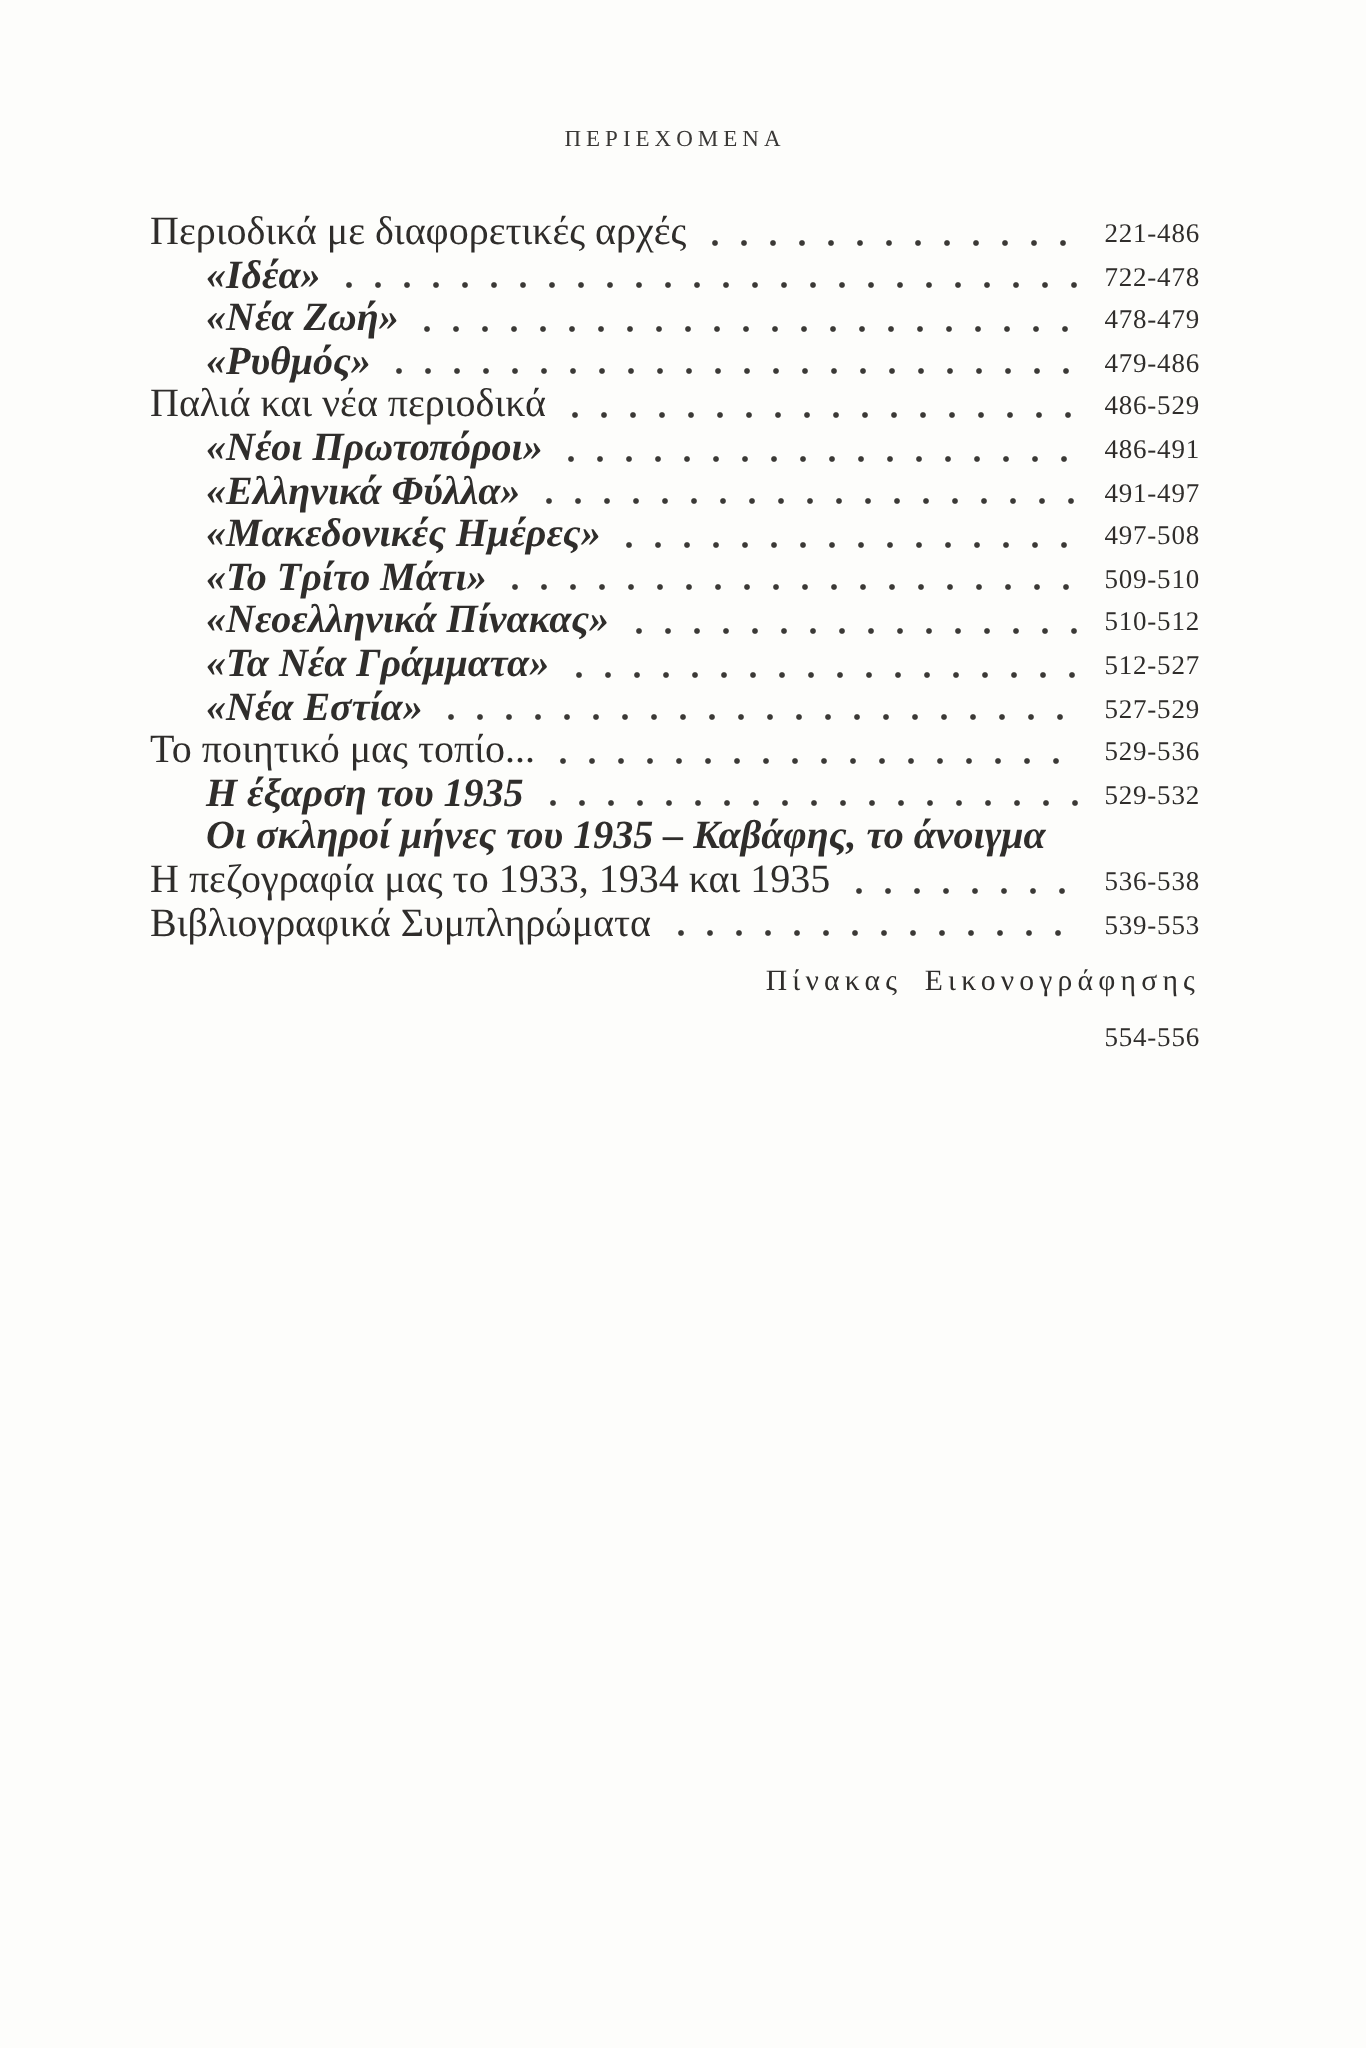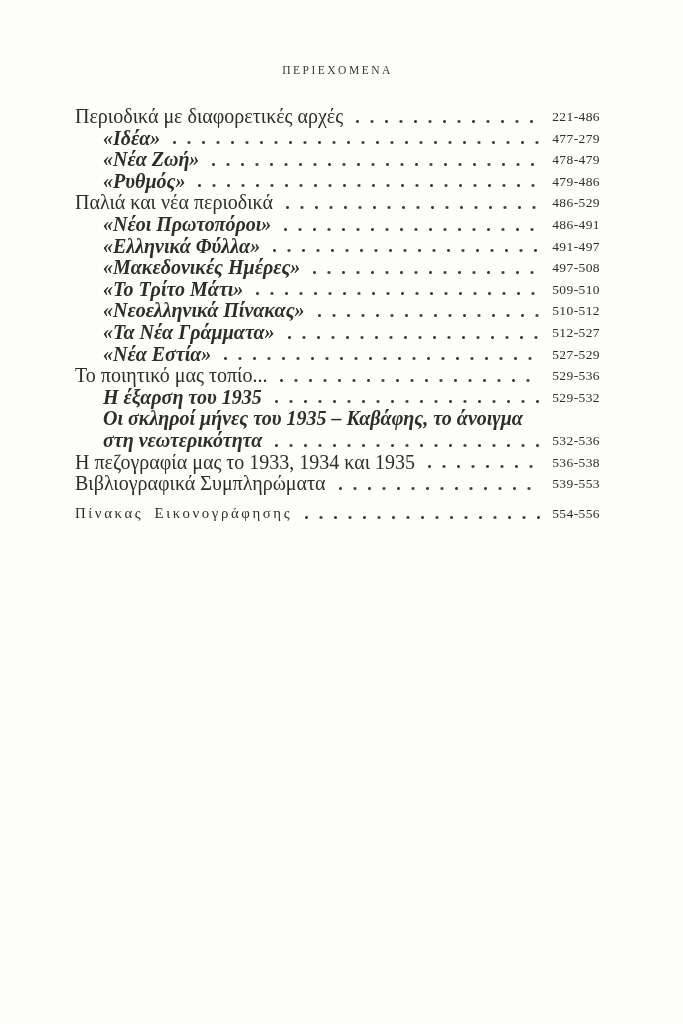--- a/index.html
+++ b/index.html
@@ -36,20 +36,21 @@
     display: flex;
     align-items: flex-end;
     height: 21.6px;
     line-height: 21.6px;
     white-space: nowrap;
   }
   .toc-row.level-1 { padding-left: 28px; }
   .toc-row.italic .toc-label { font-style: italic; font-weight: bold; }
   .toc-row.spaced {
     margin-top: 8px;
+    flex-direction: column;
   }
   .toc-row.spaced .toc-label {
     letter-spacing: 2.6px;
     word-spacing: 5px;
     font-size: 14.8px;
   }
   .toc-label {
     font-size: 20px;
     flex: 0 0 auto;
   }
@@ -80,21 +81,21 @@
 
   <div class="toc-list">
       <div class="toc-row level-0">
         <span class="toc-label">Περιοδικά με διαφορετικές αρχές</span>
         <span class="leader"></span>
         <span class="toc-pages">221-486</span>
       </div>
       <div class="toc-row level-1 italic">
         <span class="toc-label">«Ιδέα»</span>
         <span class="leader"></span>
-        <span class="toc-pages">477-279</span>
+        <span class="toc-pages">722-478</span>
       </div>
       <div class="toc-row level-1 italic">
         <span class="toc-label">«Νέα Ζωή»</span>
         <span class="leader"></span>
         <span class="toc-pages">478-479</span>
       </div>
       <div class="toc-row level-1 italic">
         <span class="toc-label">«Ρυθμός»</span>
         <span class="leader"></span>
         <span class="toc-pages">479-486</span>
@@ -145,25 +146,20 @@
         <span class="toc-pages">529-536</span>
       </div>
       <div class="toc-row level-1 italic">
         <span class="toc-label">Η έξαρση του 1935</span>
         <span class="leader"></span>
         <span class="toc-pages">529-532</span>
       </div>
       <div class="toc-row level-1 italic">
         <span class="toc-label">Οι σκληροί μήνες του 1935 – Καβάφης, το άνοιγμα</span>
       </div>
-      <div class="toc-row level-1 italic">
-        <span class="toc-label">στη νεωτερικότητα</span>
-        <span class="leader"></span>
-        <span class="toc-pages">532-536</span>
-      </div>
       <div class="toc-row level-0">
         <span class="toc-label">Η πεζογραφία μας το 1933, 1934 και 1935</span>
         <span class="leader"></span>
         <span class="toc-pages">536-538</span>
       </div>
       <div class="toc-row level-0">
         <span class="toc-label">Βιβλιογραφικά Συμπληρώματα</span>
         <span class="leader"></span>
         <span class="toc-pages">539-553</span>
       </div>

